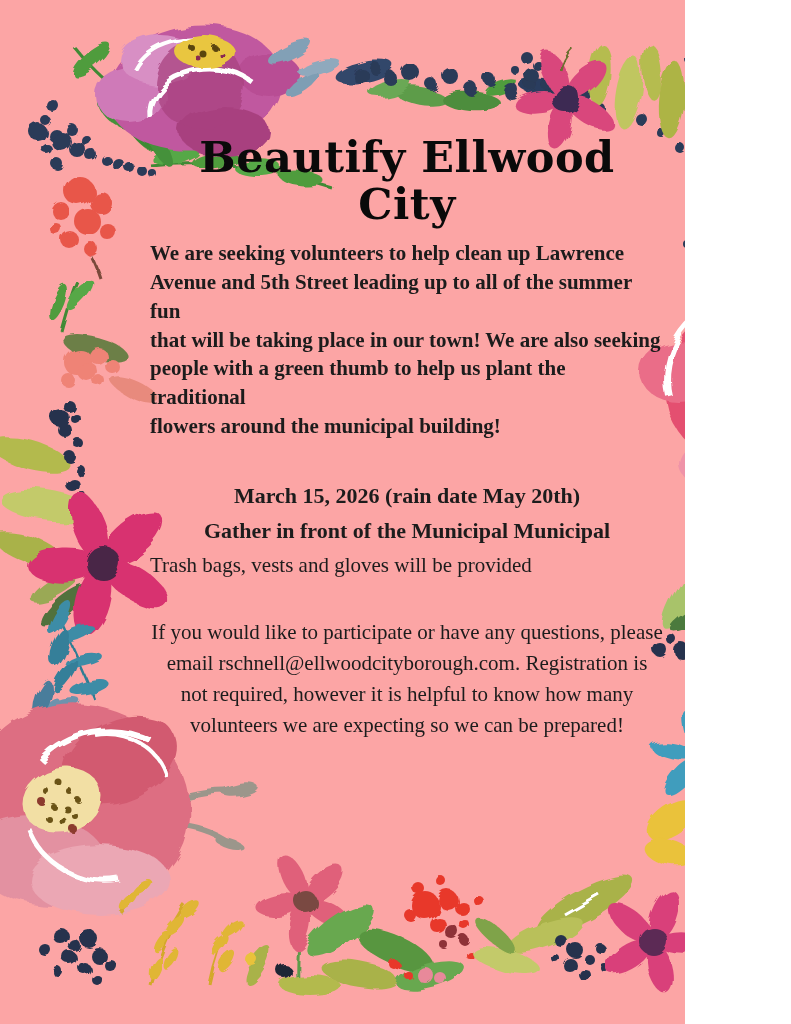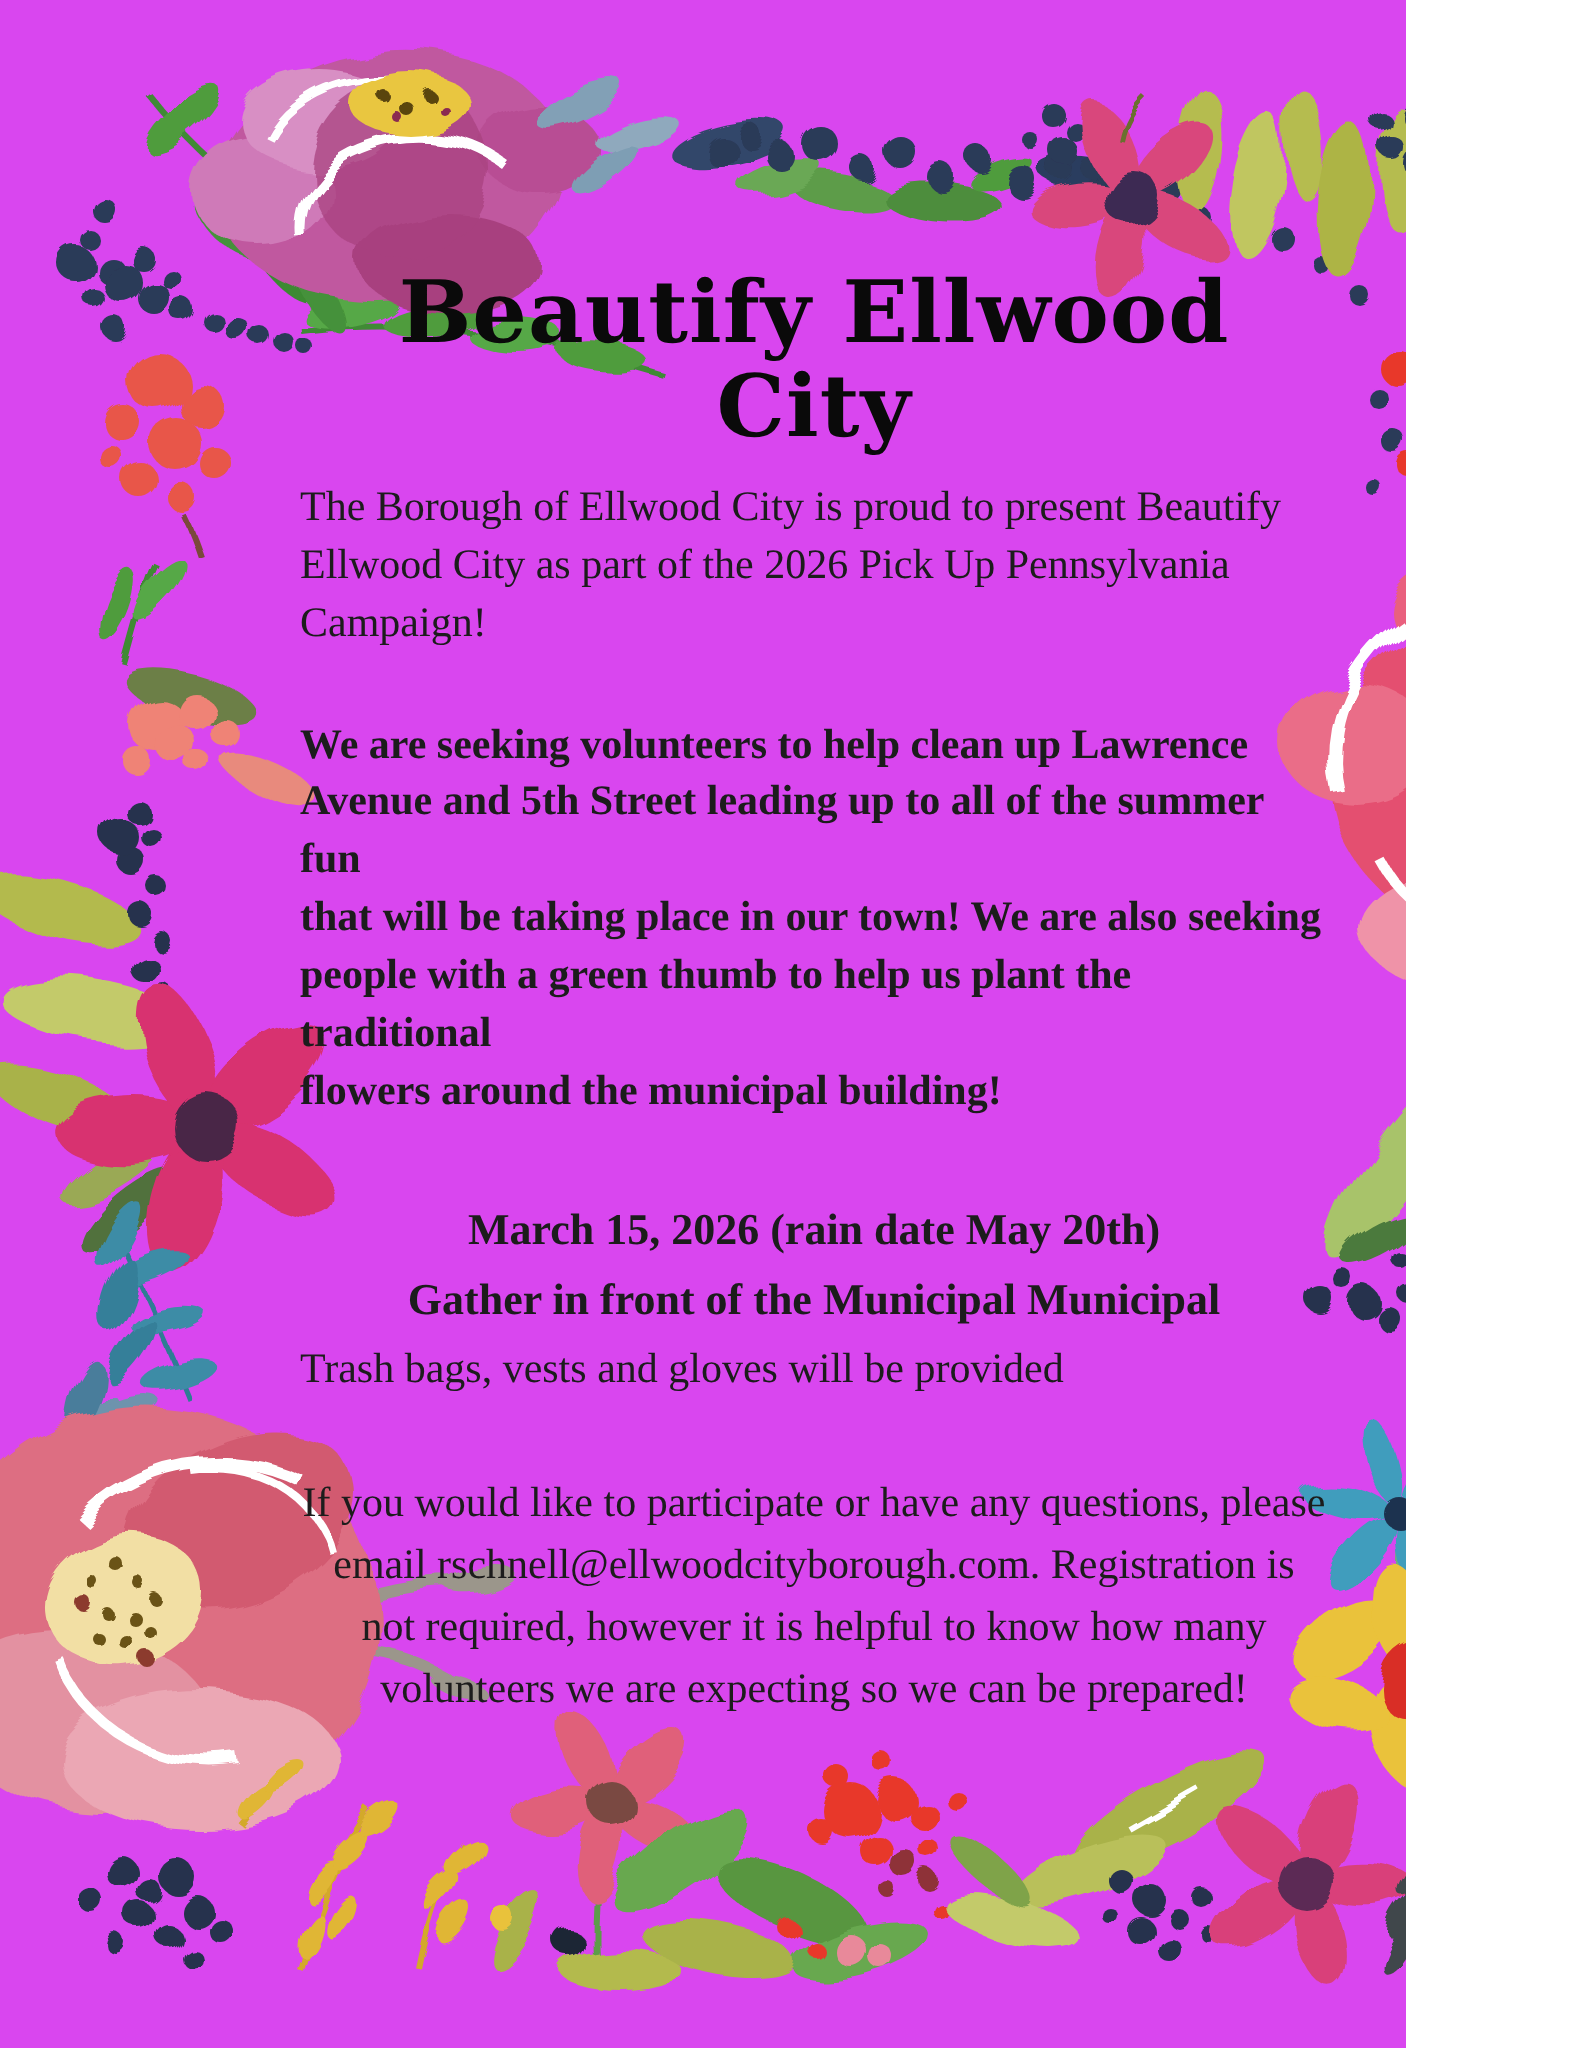--- a/index.html
+++ b/index.html
@@ -1,17 +1,17 @@
 <!DOCTYPE html>
 <html><head>
 <meta charset="utf-8">
 <style>
   html,body{margin:0;padding:0;background:#ffffff;}
-  .page{position:relative;width:685px;height:1024px;background:#d946ef;overflow:hidden;
-        font-family:"Liberation Serif", serif;color:#1c1c1c;padding-left:18px;}
+  .page{position:relative;width:685px;height:1024px;background:#fca5a5;overflow:hidden;
+        font-family:"Liberation Serif", serif;color:#1c1c1c;}
   svg.border{position:absolute;left:0;top:0;width:791px;height:1024px;}
   .content{position:absolute;left:150px;top:134px;width:514px;z-index:2;}
   .title{margin:0 0 10px 0;font-family:"DejaVu Serif", serif;font-weight:800;
          font-size:43px;line-height:1.1;letter-spacing:.5px;text-align:center;color:#0a0a0a;}
   .para{margin:0;font-size:21px;line-height:1.38;white-space:pre-line;}
   .intro{margin-bottom:32px;}
   .body-para{margin-bottom:40px;font-weight:bold;}
   .event-line{margin:0 0 5px 0;font-size:22px;font-weight:bold;line-height:1.36;
               text-align:center;white-space:pre-line;}
   .supplies{margin-top:4px;text-align:left;}
@@ -489,23 +489,20 @@
         <ellipse cx="752" cy="942" rx="13" ry="5" transform="rotate(20 752 942)"></ellipse>
         <ellipse cx="748" cy="962" rx="13" ry="5" transform="rotate(15 748 962)"></ellipse>
       </g>
     </g>
 
   </g>
 </svg>
 
 <main class="content">
   <h1 class="title">Beautify Ellwood City</h1>
-  <p class="para intro">The Borough of Ellwood City is proud to present Beautify
-Ellwood City as part of the 2026 Pick Up Pennsylvania
-Campaign!</p>
   <p class="para body-para">We are seeking volunteers to help clean up Lawrence
 Avenue and 5th Street leading up to all of the summer fun
 that will be taking place in our town!  We are also seeking
 people with a green thumb to help us plant the traditional
 flowers around the municipal building!</p>
   <p class="event-line">March 15, 2026 (rain date May 20th)</p>
   <p class="event-line">Gather in front of the Municipal Municipal</p>
   <p class="para supplies">Trash bags, vests and gloves will be provided</p>
   <p class="para contact">If you would like to participate or have any questions, please
 email rschnell@ellwoodcityborough.com.  Registration is

